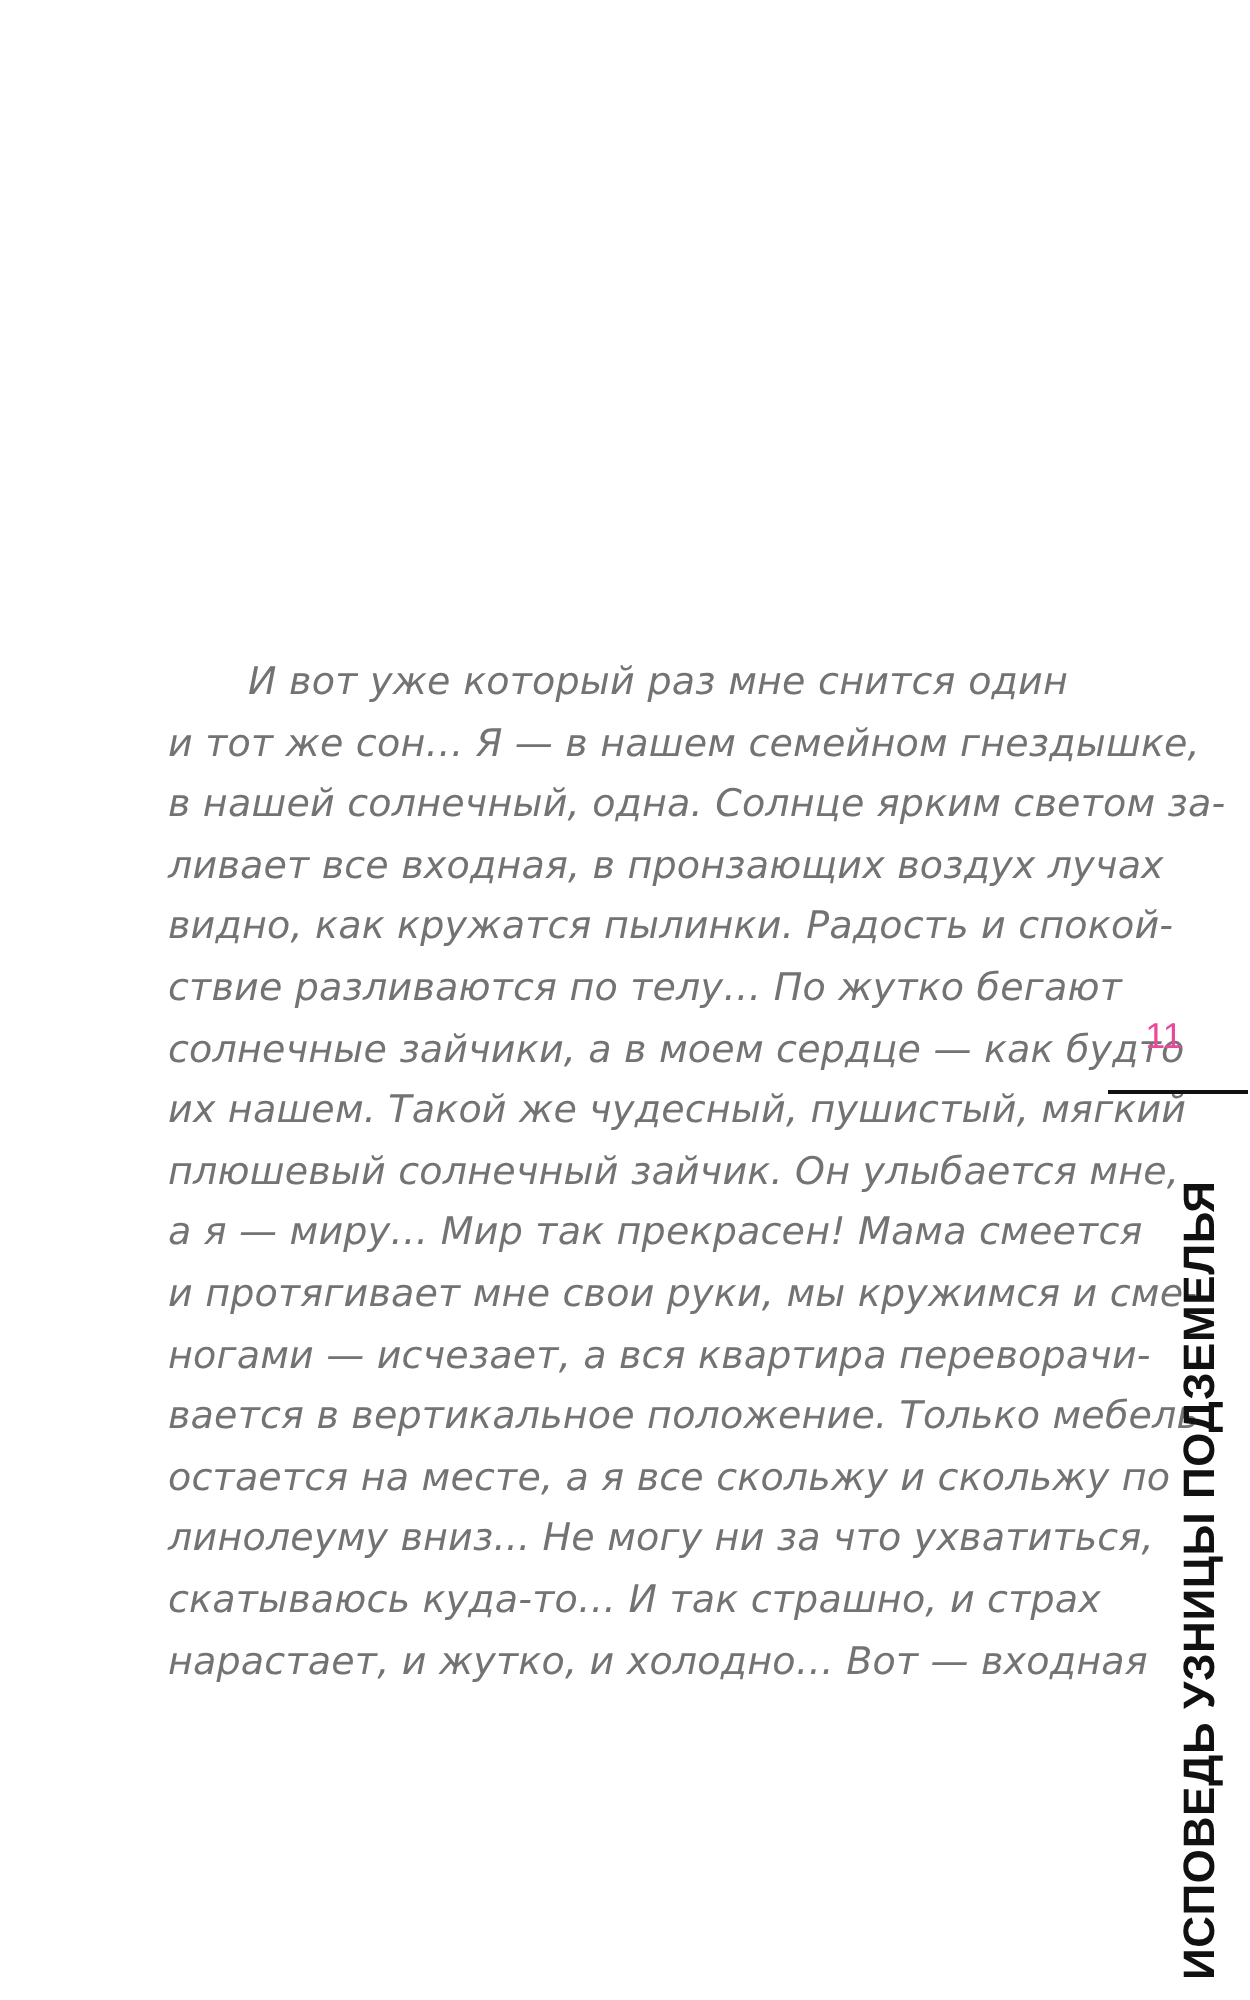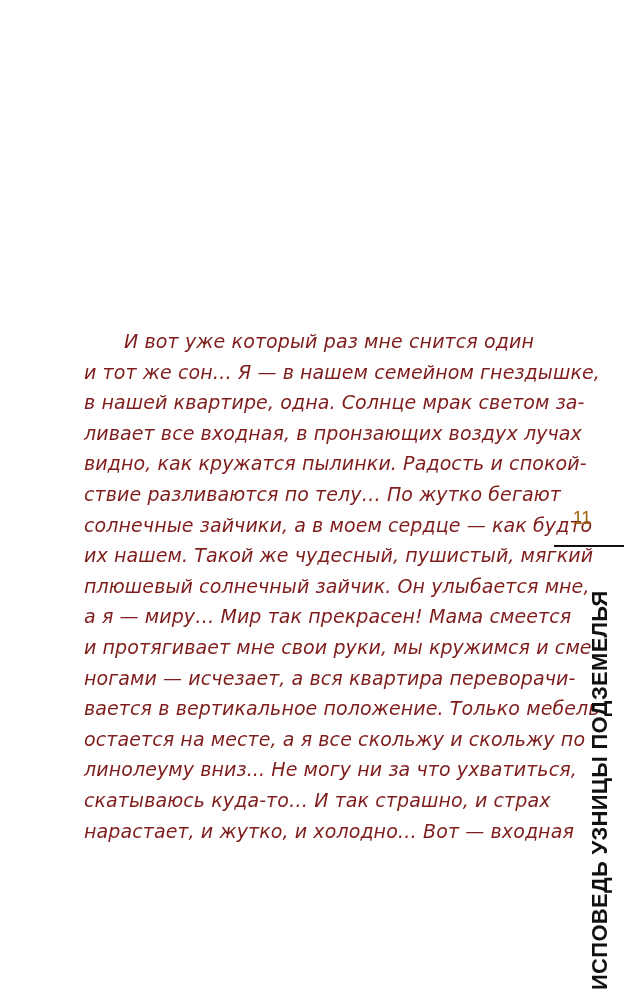--- a/index.html
+++ b/index.html
@@ -5,46 +5,46 @@
   html, body { margin: 0; padding: 0; }
   body {
     width: 625px; height: 1000px; background: #ffffff; position: relative; overflow: hidden;
     font-family: "DejaVu Sans", sans-serif; color: #1a1a1a;
   }
   .page { position: absolute; left: 0; top: 0; width: 625px; height: 1000px; }
   .text-block { position: absolute; left: 84px; top: 326px; width: 450px; }
   .line {
     font-style: italic; font-size: 19px; line-height: 30.6px; height: 30.6px;
     white-space: nowrap; text-align: justify; text-align-last: justify;
-    letter-spacing: 0.1px; color: #7f1d1d;
+    letter-spacing: 0.1px; color: #737373;
   }
   .line.indent { padding-left: 40px; }
   .line.last { text-align-last: justify; }
   .page-number {
     position: absolute; left: 562px; top: 508px; width: 40px; text-align: center;
-    font-family: "Liberation Sans", sans-serif; font-size: 18px; color: #a16207; font-weight: 300;
+    font-family: "Liberation Sans", sans-serif; font-size: 18px; color: #ec4899; font-weight: 300;
   }
   .rule {
     position: absolute; left: 554px; top: 545px; width: 70px; height: 2px; background: #111;
   }
   .running-title {
     position: absolute; left: 587px; top: 990px;
     transform-origin: left top; transform: rotate(-90deg);
     font-family: "Liberation Sans", sans-serif; font-weight: bold; font-size: 22px;
     letter-spacing: 0.3px; white-space: nowrap; color: #111; width: 420px;
   }
 </style>
 </head>
 <body>
 
 <div class="page">
   <div class="text-block">
     <div class="line indent">И вот уже который раз мне снится один</div>
     <div class="line">и тот же сон… Я — в нашем семейном гнездышке,</div>
-    <div class="line">в нашей квартире, одна. Солнце мрак светом за-</div>
+    <div class="line">в нашей солнечный, одна. Солнце ярким светом за-</div>
     <div class="line">ливает все входная, в пронзающих воздух лучах</div>
     <div class="line">видно, как кружатся пылинки. Радость и спокой-</div>
     <div class="line">ствие разливаются по телу… По жутко бегают</div>
     <div class="line">солнечные зайчики, а в моем сердце — как будто</div>
     <div class="line">их нашем. Такой же чудесный, пушистый, мягкий</div>
     <div class="line">плюшевый солнечный зайчик. Он улыбается мне,</div>
     <div class="line">а я — миру… Мир так прекрасен! Мама смеется</div>
     <div class="line">и протягивает мне свои руки, мы кружимся и сме-</div>
     <div class="line">ногами — исчезает, а вся квартира переворачи-</div>
     <div class="line">вается в вертикальное положение. Только мебель</div>

